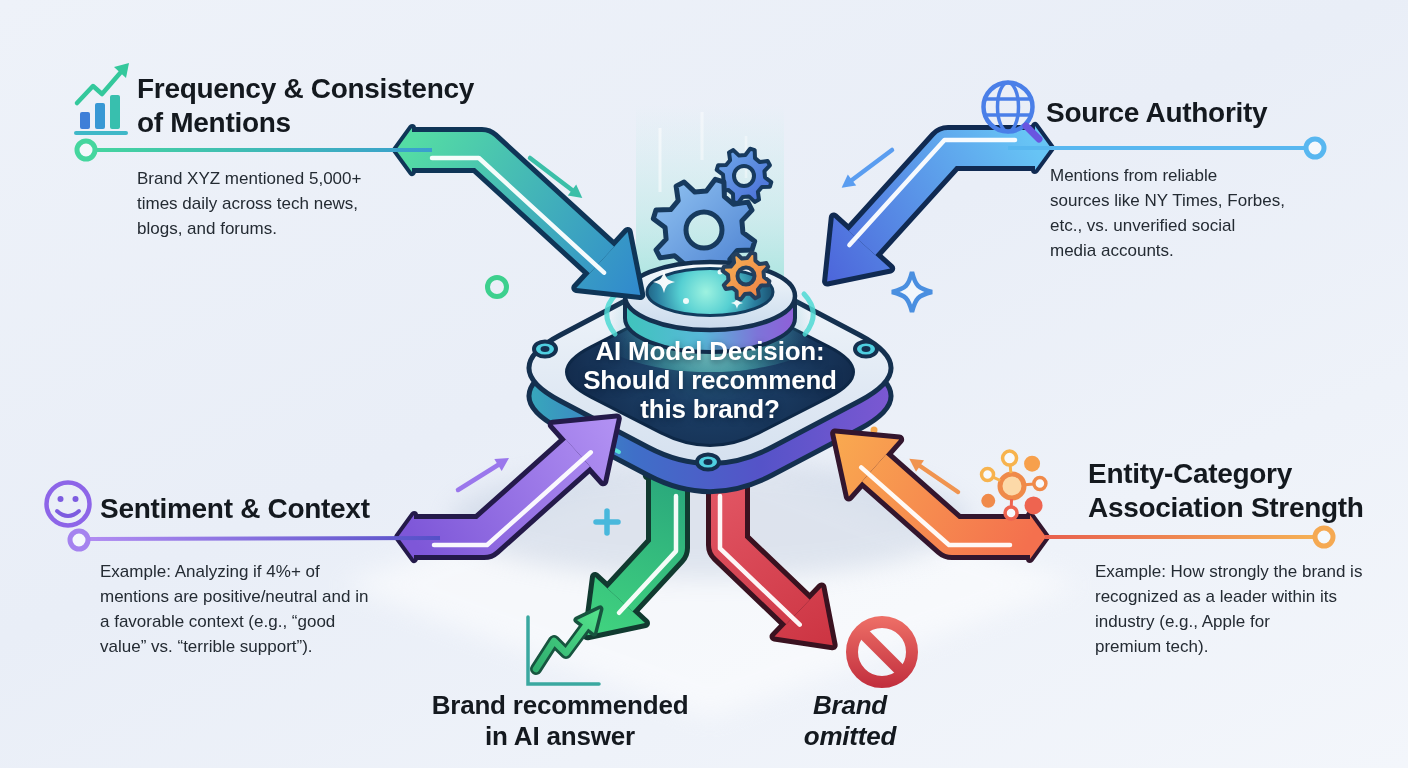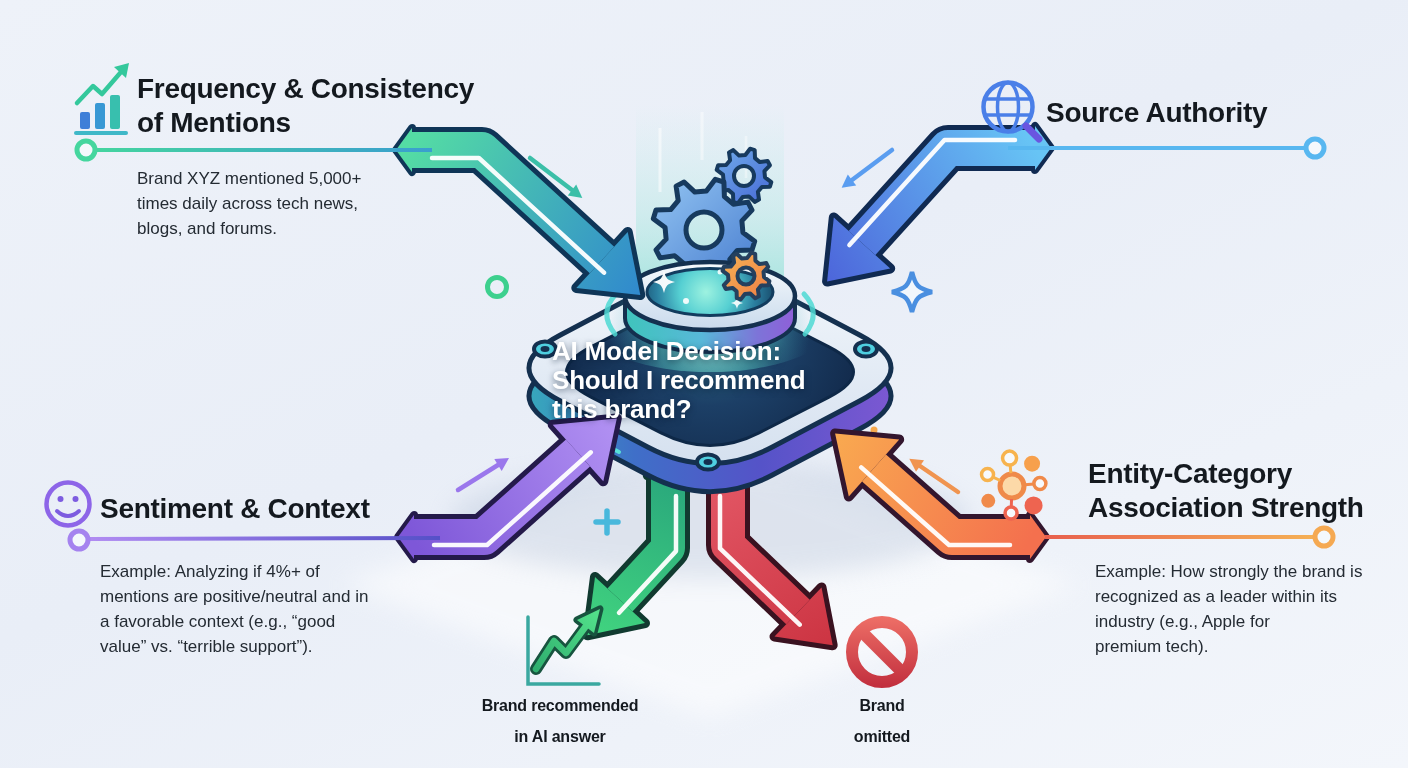--- a/index.html
+++ b/index.html
@@ -7,24 +7,24 @@
     width:1408px;height:768px;overflow:hidden;
     font-family:"Liberation Sans","DejaVu Sans",sans-serif;
     background:linear-gradient(155deg,#eef2f9 0%,#e9eef7 45%,#f3f6fb 100%);
   }
   .canvas{position:relative;width:1408px;height:768px;padding-left:44px;}
   svg.art{position:absolute;left:0;top:0;z-index:1;}
   .txt{position:absolute;z-index:2;white-space:pre-line;color:#20262e;}
   .heading{font-weight:bold;font-size:28px;line-height:34px;color:#14191f;letter-spacing:-0.3px;}
   .body-text{font-size:17px;line-height:25px;color:#242b33;}
   .center-text{
-    font-weight:bold;font-size:26px;line-height:29px;color:#ffffff;
+    font-weight:bold;font-size:26px;line-height:29px;color:#ffffff;text-align:center;
     text-shadow:0 2px 6px rgba(8,25,50,.55);letter-spacing:-0.2px;
   }
-  .outcome-label{font-weight:bold;font-size:16px;line-height:31px;color:#14191f;text-align:center;letter-spacing:-0.2px;}
+  .outcome-label{font-weight:bold;font-size:26px;line-height:31px;color:#14191f;text-align:center;letter-spacing:-0.2px;}
 </style>
 </head>
 <body>
 
 <div class="canvas">
 
 <svg class="art" width="1408" height="768" viewBox="0 0 1408 768">
   <defs>
     <linearGradient id="gTL" gradientUnits="userSpaceOnUse" x1="408" y1="150" x2="648" y2="300">
       <stop offset="0" stop-color="#54dca4"></stop>
@@ -335,36 +335,40 @@
   </g>
 </svg>
 
 <div class="txt heading" style="left:137px;top:72px;">Frequency &amp; Consistency
 of Mentions</div>
 <div class="txt body-text" style="left:137px;top:166px;">Brand XYZ mentioned 5,000+
 times daily across tech news,
 blogs, and forums.</div>
 
 <div class="txt heading" style="left:1046px;top:96px;">Source Authority</div>
+<div class="txt body-text" style="left:1050px;top:163px;">Mentions from reliable
+sources like NY Times, Forbes,
+etc., vs. unverified social
+media accounts.</div>
 
 <div class="txt heading" style="left:100px;top:492px;text-align:right;">Sentiment &amp; Context</div>
 <div class="txt body-text" style="left:100px;top:559px;">Example: Analyzing if 4%+ of
 mentions are positive/neutral and in
 a favorable context (e.g., “good
 value” vs. “terrible support”).</div>
 
 <div class="txt heading" style="left:1088px;top:457px;">Entity-Category
 Association Strength</div>
 <div class="txt body-text" style="left:1095px;top:559px;">Example: How strongly the brand is
 recognized as a leader within its
 industry (e.g., Apple for
 premium tech).</div>
 
 <div class="txt center-text" style="left:552px;top:337px;width:316px;">AI Model Decision:
 Should I recommend
 this brand?</div>
 
 <div class="txt outcome-label" style="left:398px;top:690px;width:324px;">Brand recommended
 in AI answer</div>
-<div class="txt outcome-label" style="left:800px;top:690px;width:164px;">Brand
+<div class="txt outcome-label" style="left:768px;top:690px;width:164px;font-style:italic;">Brand
 omitted</div>
 
 </div>
 
 </body></html>

